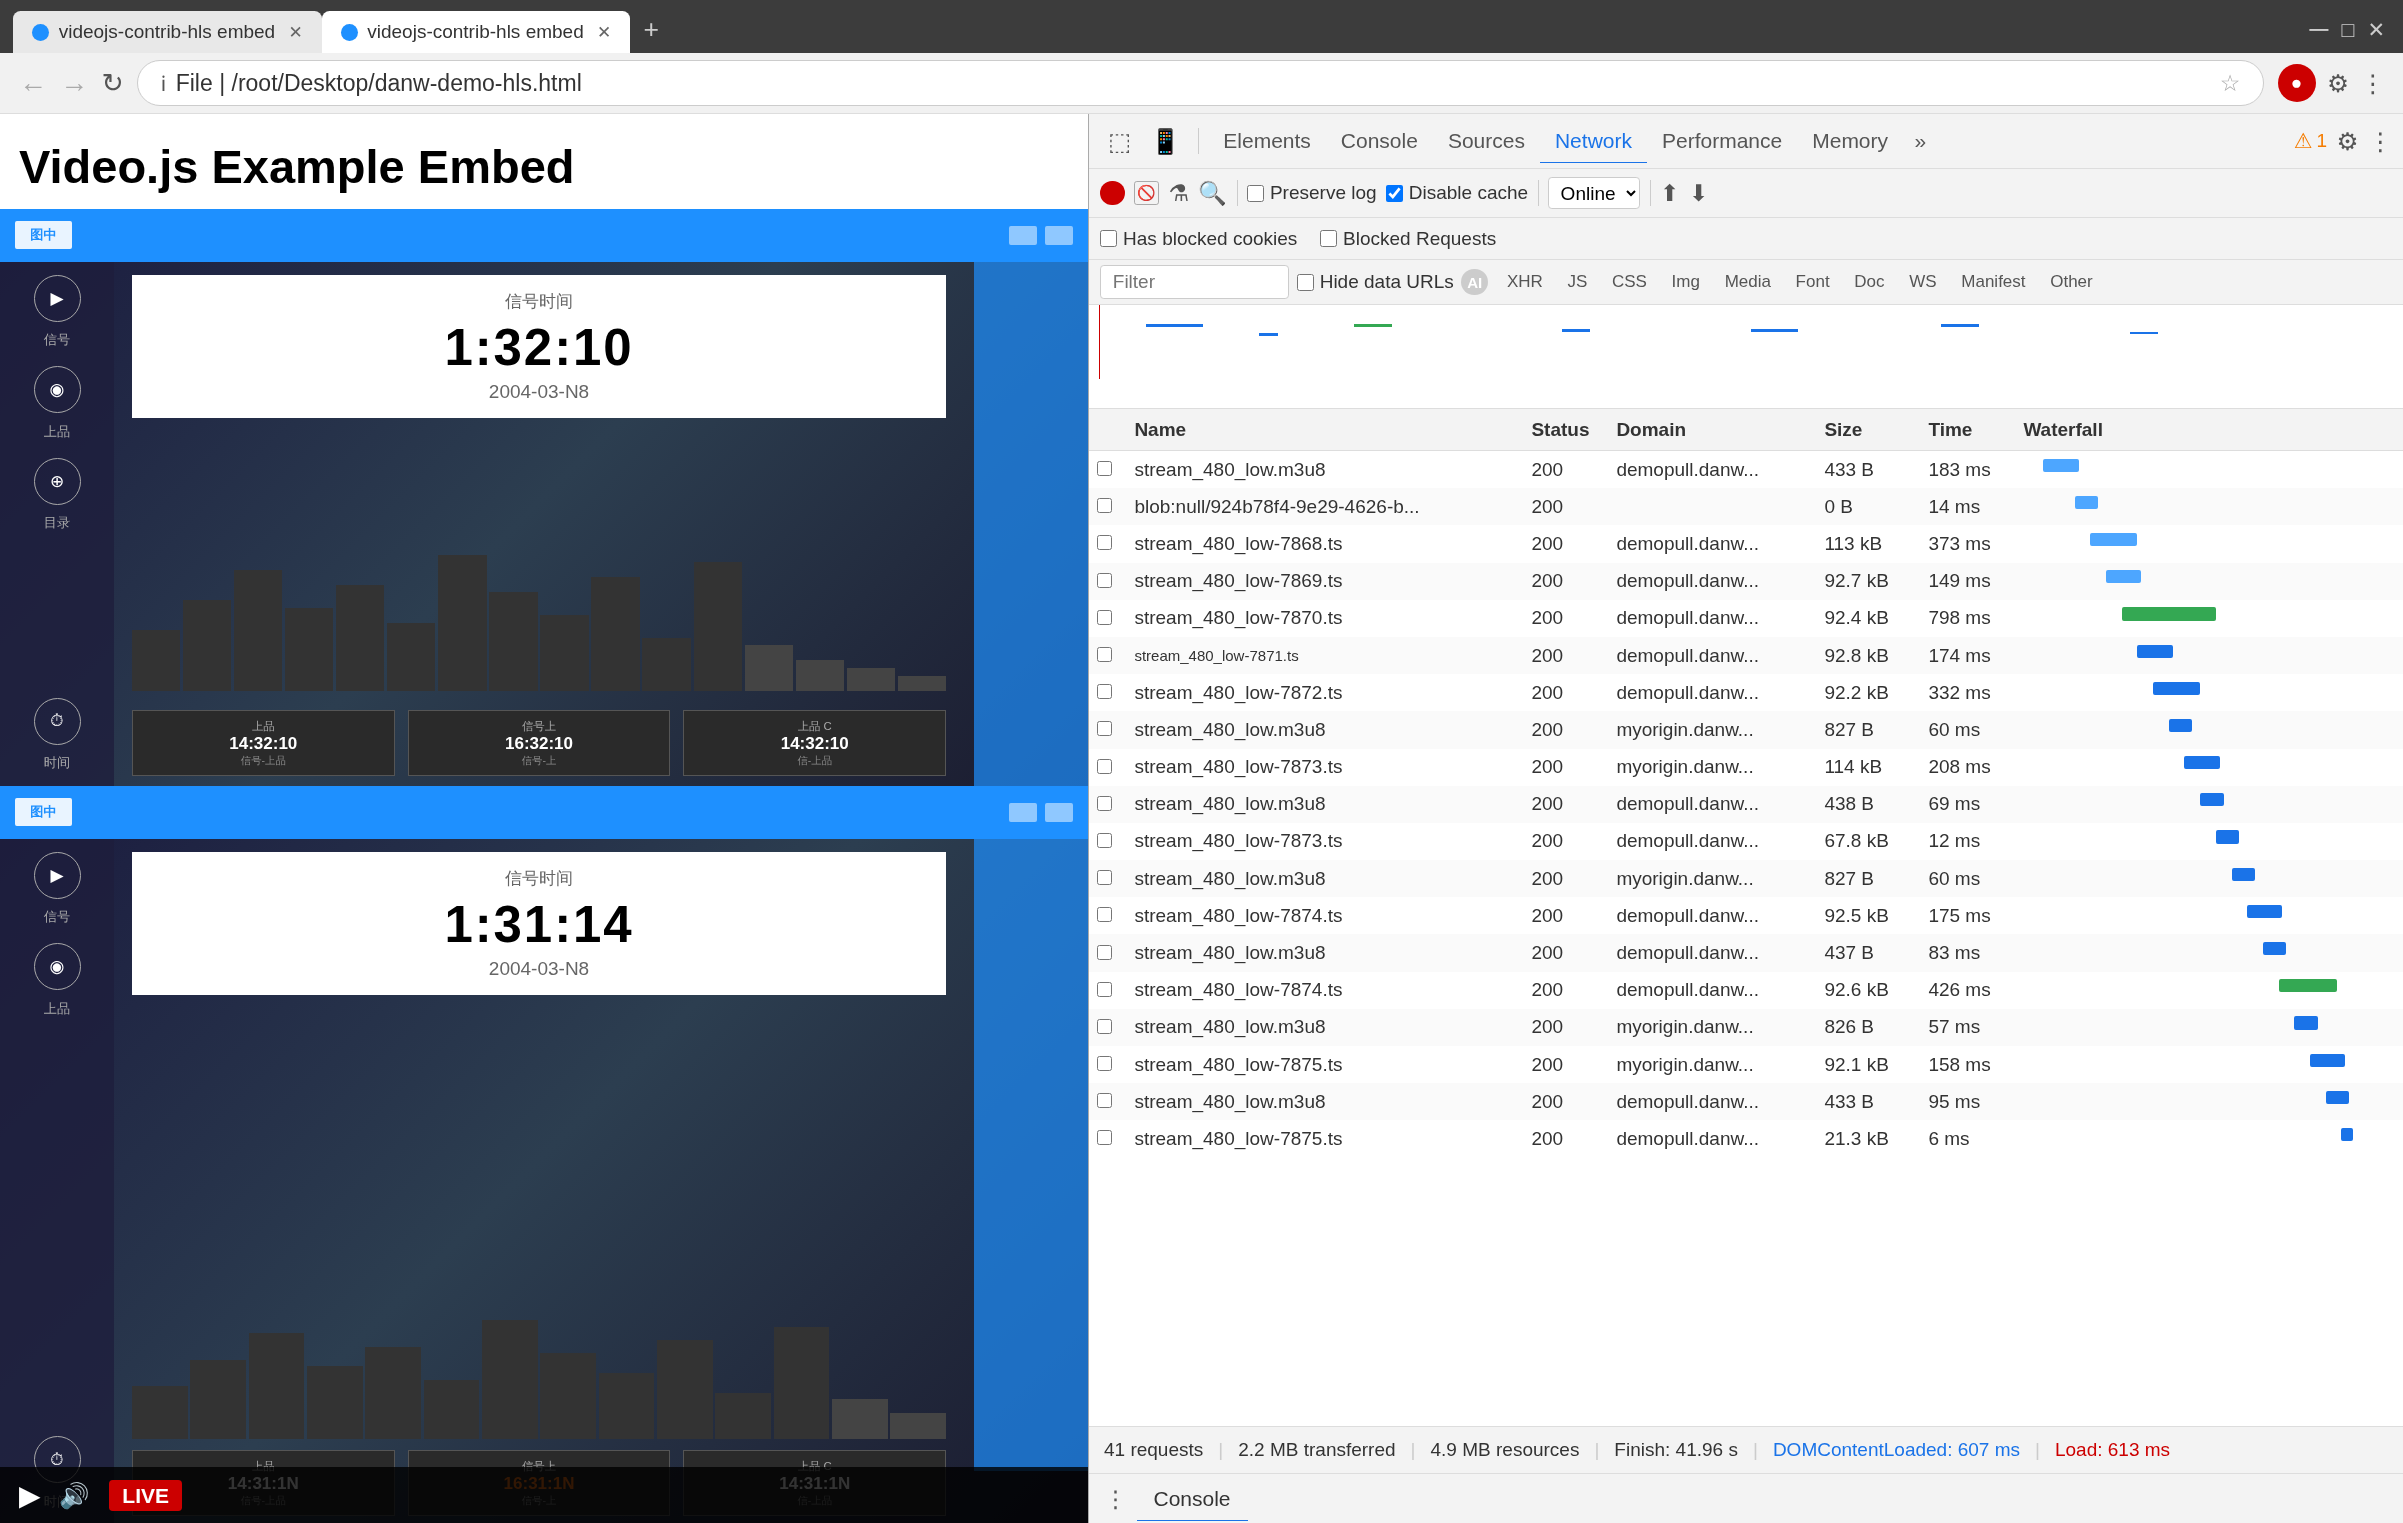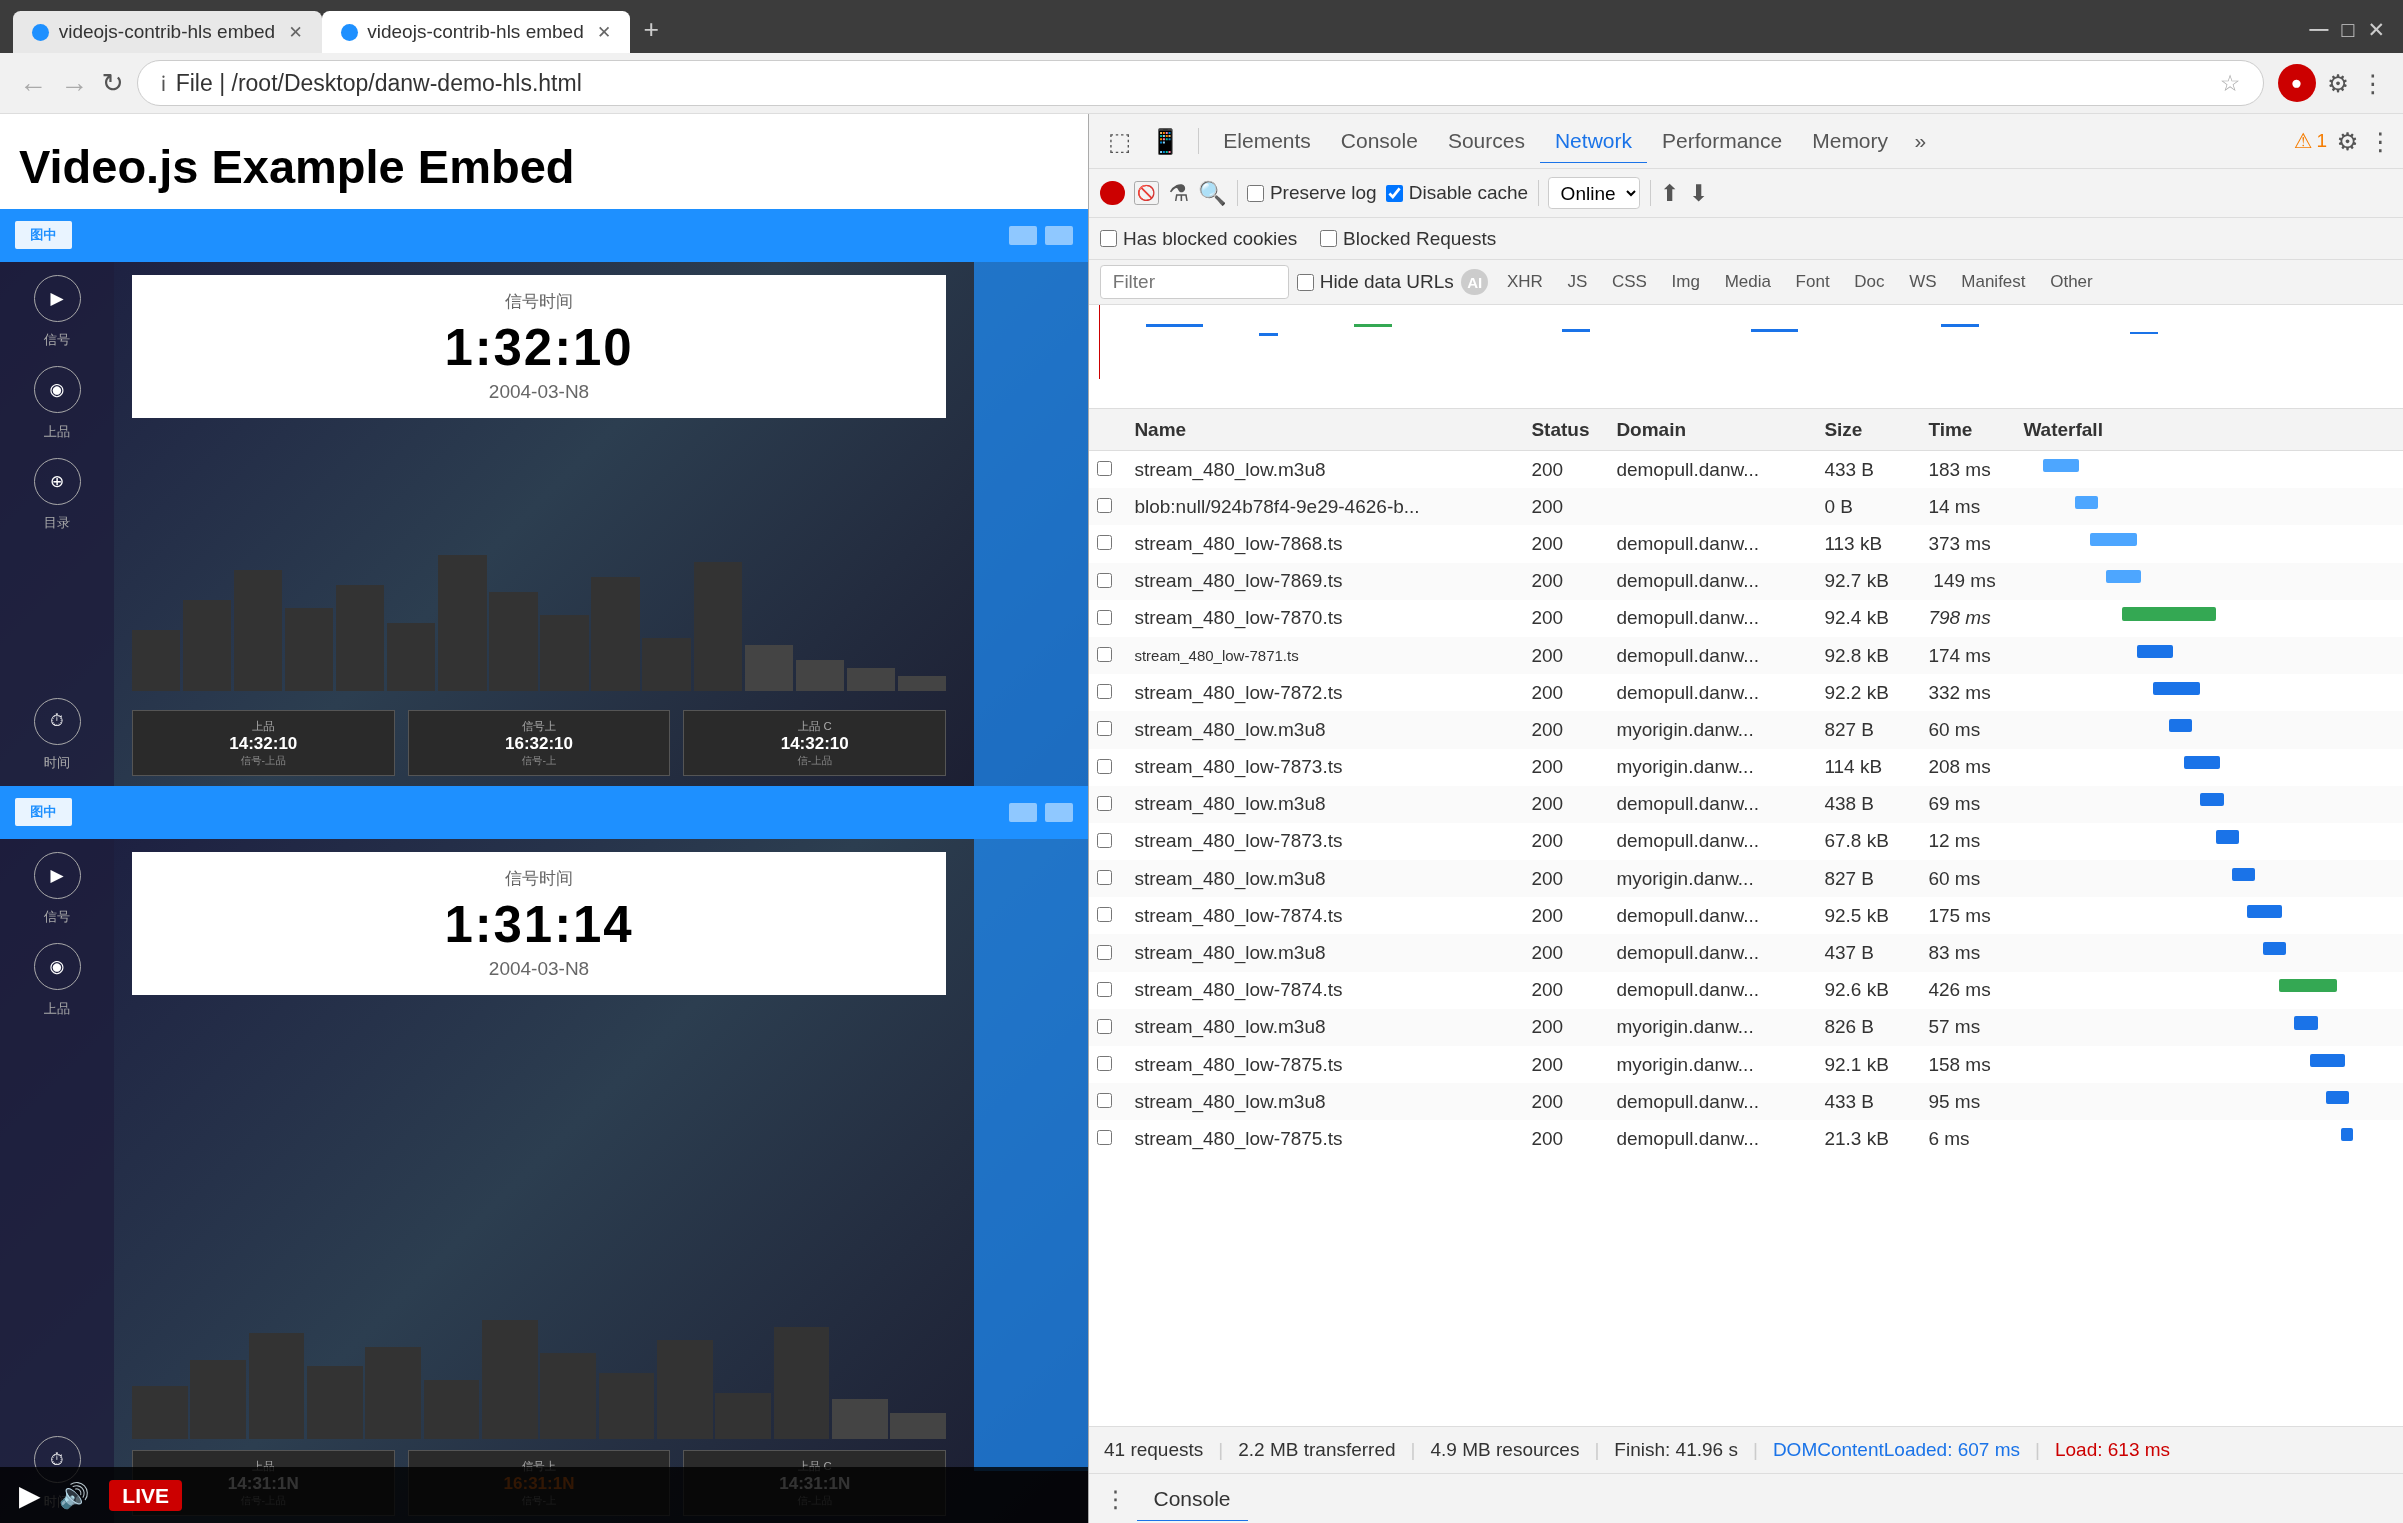--- a/index.html
+++ b/index.html
@@ -368,32 +368,32 @@
       <td style="padding:7.6px 11.4px;position:relative;height:26.5px;min-width:114px;">
         <div style="position:absolute;top:7.6px;left:20%;width:12%;height:13.2px;background:#4da6ff;border-radius:1.9px;"></div>
       </td>
     </tr>
             <tr style="background: rgb(250, 250, 250);">
       <td style="padding:7.6px;"><input type="checkbox" style="width: 15px; height: 15px;"></td>
       <td style="padding:7.6px 11.4px;font-size:19px;color:#333;max-width:397px;overflow:hidden;text-overflow:ellipsis;white-space:nowrap;">stream_480_low-7869.ts</td>
       <td style="padding:7.6px 11.4px;font-size:19px;color:#333;">200</td>
       <td style="padding:7.6px 11.4px;font-size:19px;color:#333;">demopull.danw...</td>
       <td style="padding:7.6px 11.4px;font-size:19px;color:#333;">92.7 kB</td>
-      <td style="padding:7.6px 11.4px;font-size:19px;color:#333;text-align:center;">149 ms</td>
+      <td style="padding:7.6px 11.4px;font-size:19px;color:#333;">149 ms</td>
       <td style="padding:7.6px 11.4px;position:relative;height:26.5px;min-width:114px;">
         <div style="position:absolute;top:7.6px;left:24%;width:9%;height:13.2px;background:#4da6ff;border-radius:1.9px;"></div>
       </td>
     </tr>
             <tr style="background: rgb(255, 255, 255);">
       <td style="padding:7.6px;"><input type="checkbox" style="width: 15px; height: 15px;"></td>
       <td style="padding:7.6px 11.4px;font-size:19px;color:#333;max-width:397px;overflow:hidden;text-overflow:ellipsis;white-space:nowrap;">stream_480_low-7870.ts</td>
       <td style="padding:7.6px 11.4px;font-size:19px;color:#333;">200</td>
       <td style="padding:7.6px 11.4px;font-size:19px;color:#333;">demopull.danw...</td>
       <td style="padding:7.6px 11.4px;font-size:19px;color:#333;">92.4 kB</td>
-      <td style="padding:7.6px 11.4px;font-size:19px;color:#333;font-style:italic;">798 ms</td>
+      <td style="padding:7.6px 11.4px;font-size:19px;color:#333;">798 ms</td>
       <td style="padding:7.6px 11.4px;position:relative;height:26.5px;min-width:114px;">
         <div style="position:absolute;top:7.6px;left:28%;width:24%;height:13.2px;background:#34a853;border-radius:1.9px;"></div>
       </td>
     </tr>
             <tr style="background: rgb(250, 250, 250);">
       <td style="padding:7.6px;"><input type="checkbox" style="width: 15px; height: 15px;"></td>
       <td style="padding:7.6px 11.4px;font-size:15px;color:#333;max-width:397px;overflow:hidden;text-overflow:ellipsis;white-space:nowrap;">stream_480_low-7871.ts</td>
       <td style="padding:7.6px 11.4px;font-size:19px;color:#333;">200</td>
       <td style="padding:7.6px 11.4px;font-size:19px;color:#333;">demopull.danw...</td>
       <td style="padding:7.6px 11.4px;font-size:19px;color:#333;">92.8 kB</td>

